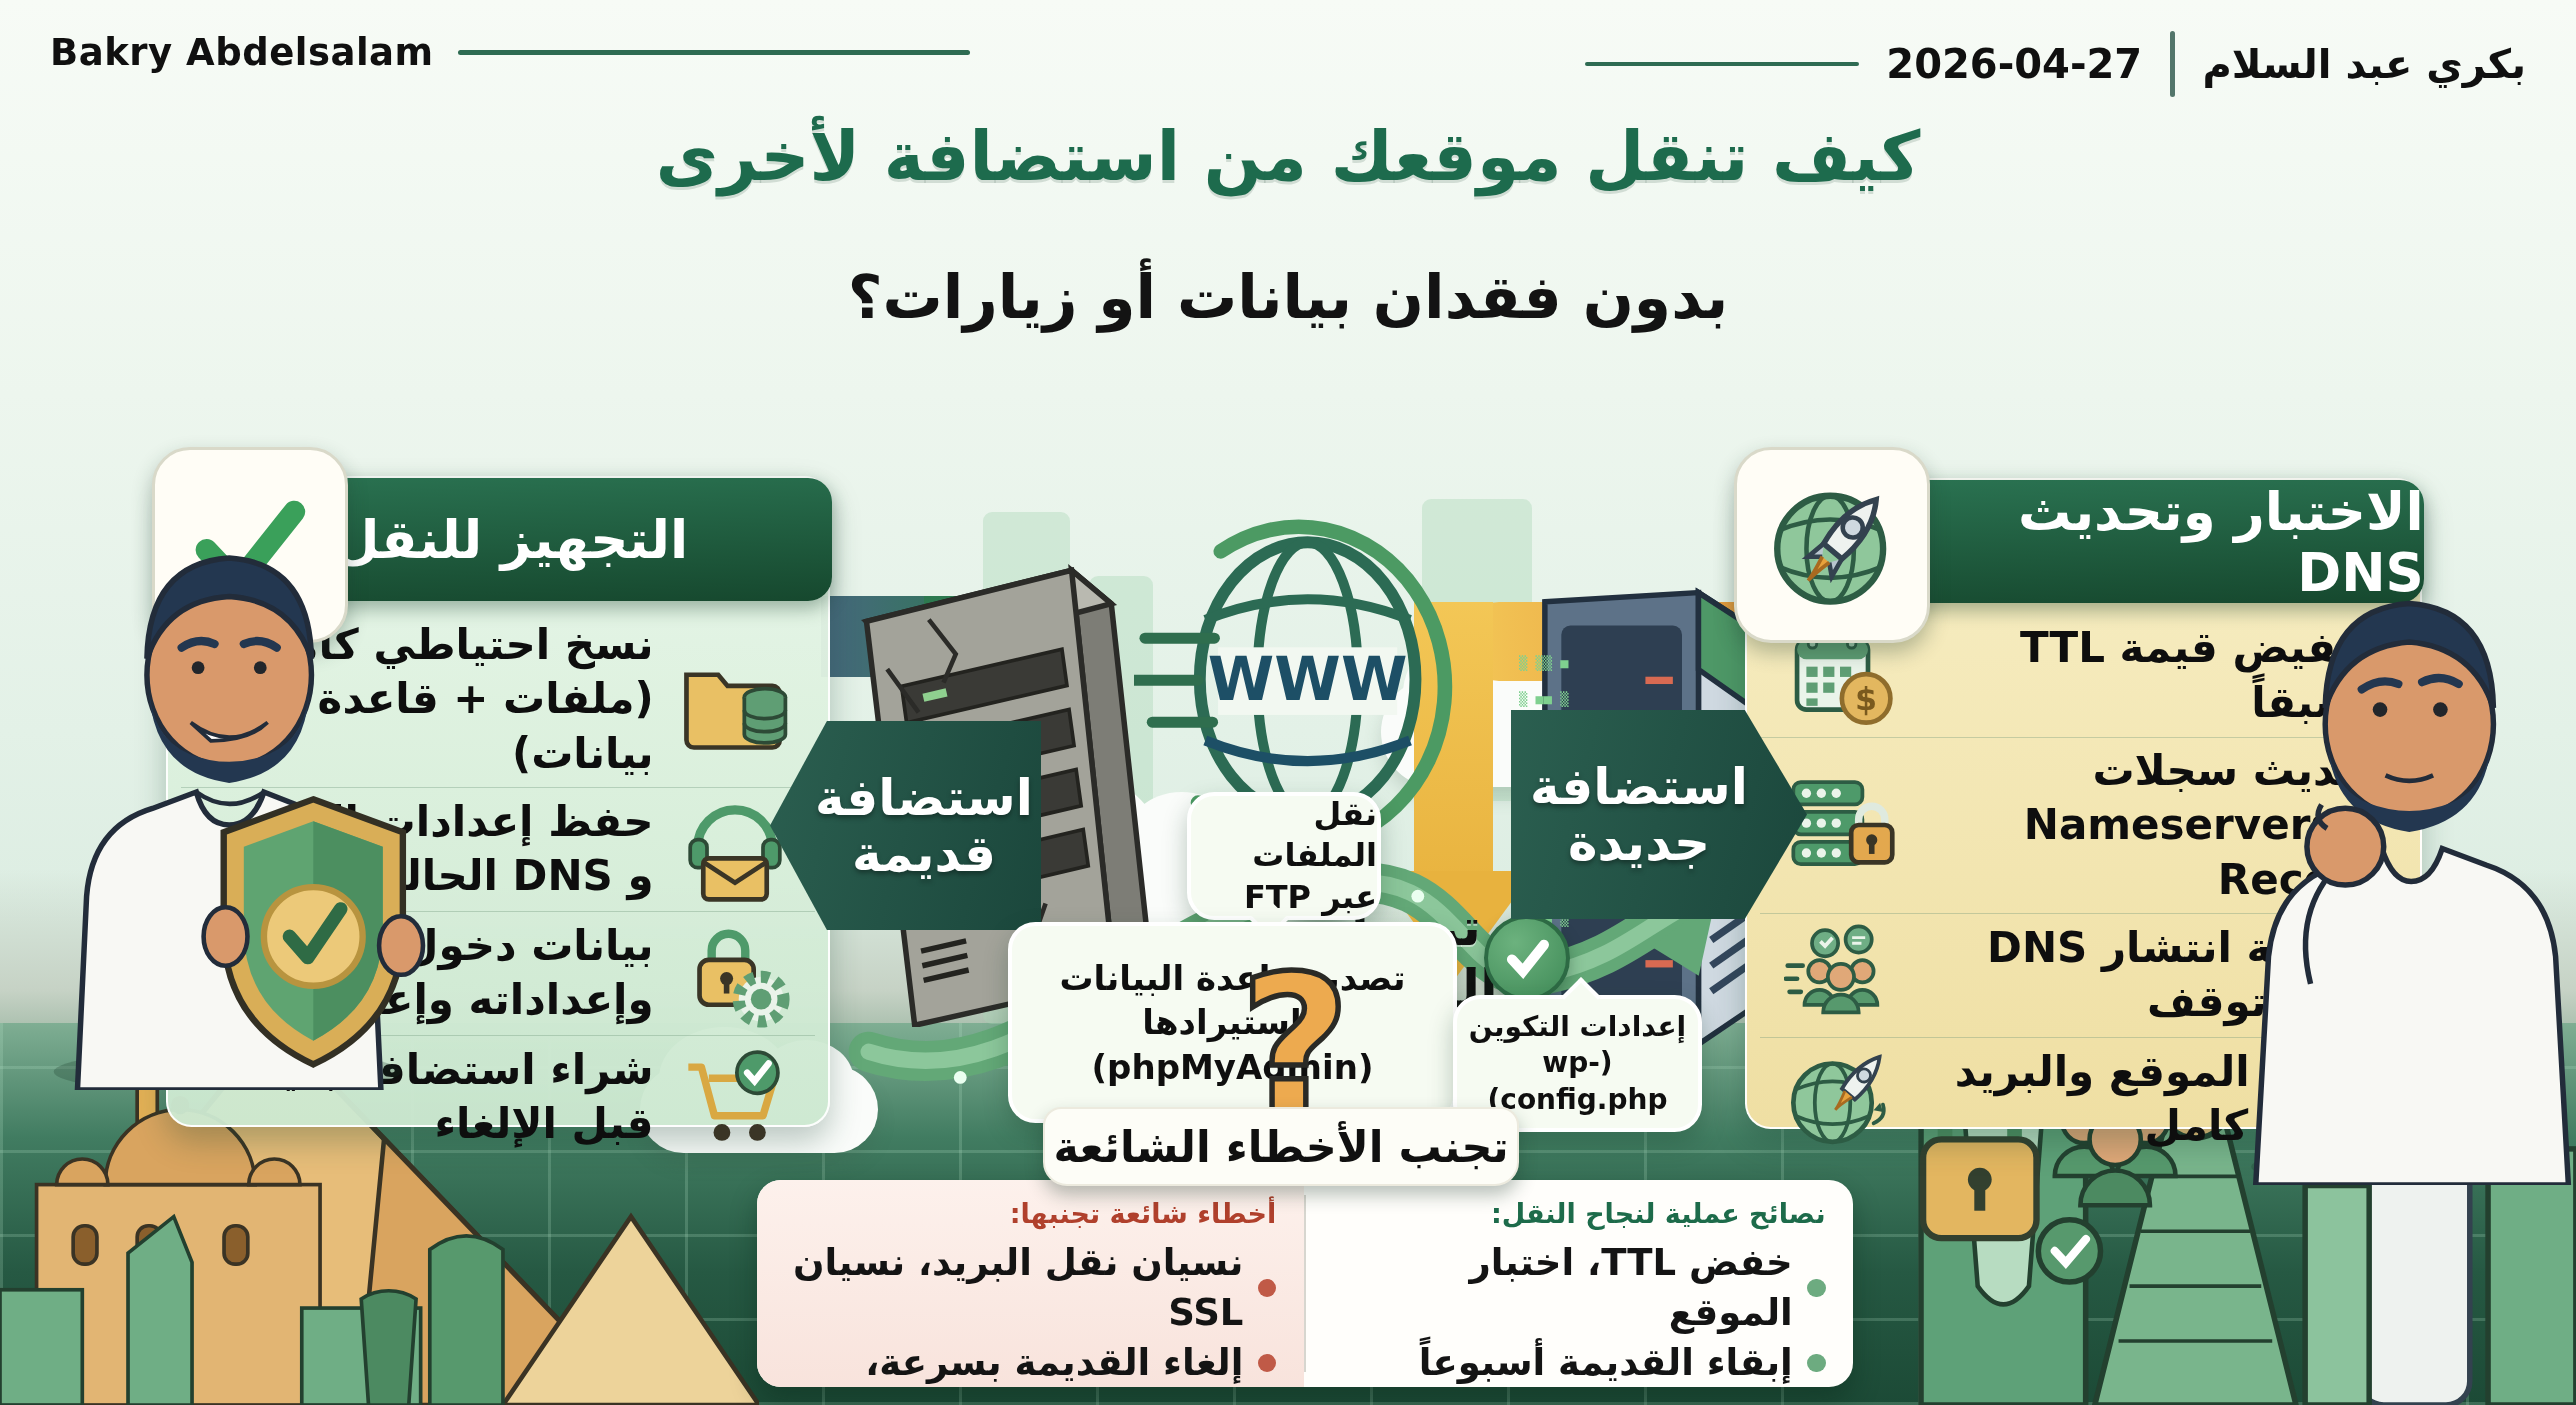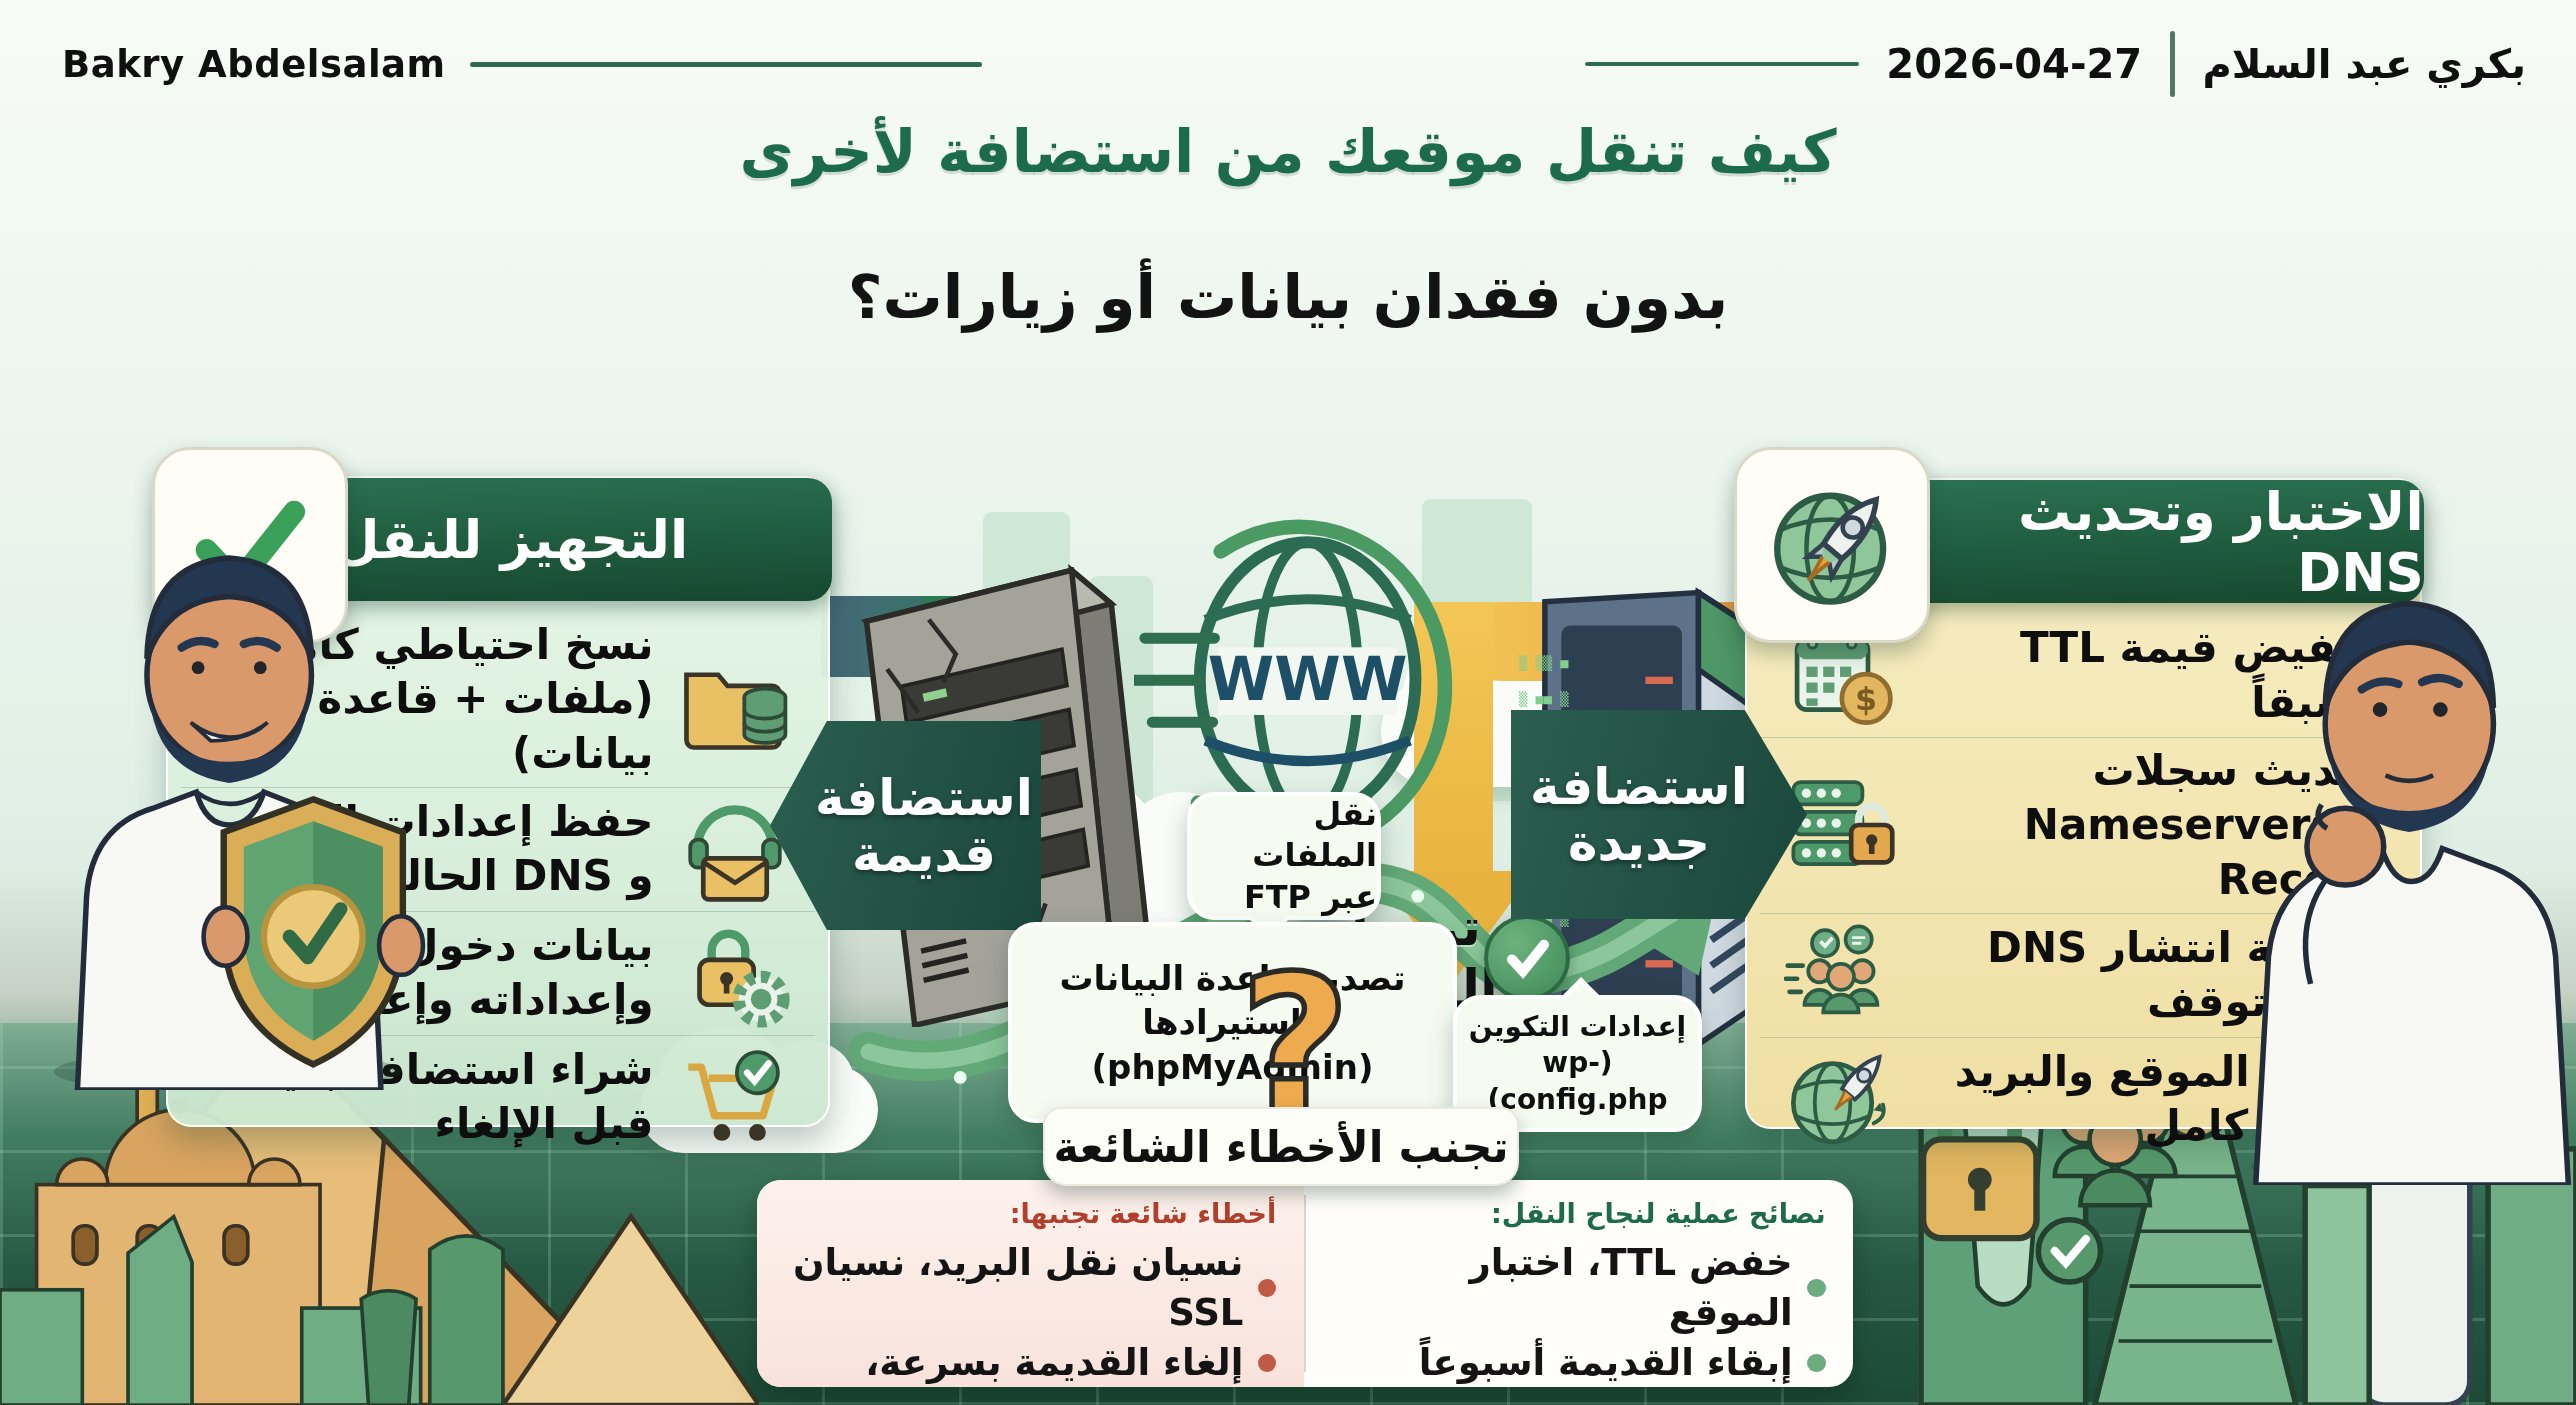--- a/index.html
+++ b/index.html
@@ -4,31 +4,31 @@
 <style>
   * { margin:0; padding:0; box-sizing:border-box; }
   html,body { background:#dfe7df; }
   body { font-family:"DejaVu Sans", sans-serif; }
   .stage { position:relative; width:2576px; height:1405px; overflow:hidden; direction:rtl;
            background:linear-gradient(180deg,#f7fbf6 0%,#edf6ee 28%,#e3f1e7 52%,#dcede2 66%); }
   .abs { position:absolute; }
   .pre { white-space:pre-line; }
 
   
-  .hdr-left { left:50px; top:43px; direction:ltr; display:flex; align-items:center; gap:24px; z-index:20;margin-left:12px; }
+  .hdr-left { left:50px; top:31px; direction:ltr; display:flex; align-items:center; gap:24px; z-index:20; }
   .hdr-name { font-size:37px; font-weight:700; color:#101010; letter-spacing:0.5px; }
   .hdr-rule { width:512px; height:4.6px; background:#2e6b52; border-radius:2.7px; }
   .hdr-right { right:50px; top:31px; display:flex; align-items:center; gap:27.4px; z-index:20; }
   .hdr-ar { font-size:40px; font-weight:700; color:#101010; }
   .hdr-sep { width:5.5px; height:66px; background:#53766b; border-radius:2.7px; }
   .hdr-date { font-size:40px; font-weight:700; color:#101010; direction:ltr; }
   .hdr-rule2 { width:274px; height:4.6px; background:#2e6b52; border-radius:2.7px; }
 
   
-  .title-main { left:0; top:117px; width:100%; text-align:center; font-size:59px; font-weight:800;
+  .title-main { left:0; top:117px; width:100%; text-align:center; font-size:68px; font-weight:800;
                 color:#1d6b4d; z-index:20; text-shadow:0 2.7px 0 rgba(20,60,40,.15); }
   .title-sub  { left:0; top:262px; width:100%; text-align:center; font-size:60px; font-weight:800;
                 color:#131313; z-index:20; }
 
   
   .horizon { left:0; top:869px; width:100%; height:174px; z-index:0;
              background:linear-gradient(180deg,rgba(197,209,197,0) 0%,#c6d2c5 70%,#9fb8a5 100%); }
   .floor { left:0; top:1023px; width:100%; height:382px; z-index:1;
            background:
             repeating-linear-gradient(90deg, rgba(180,225,198,.22) 0 2.7px, transparent 2.7px 137px),

